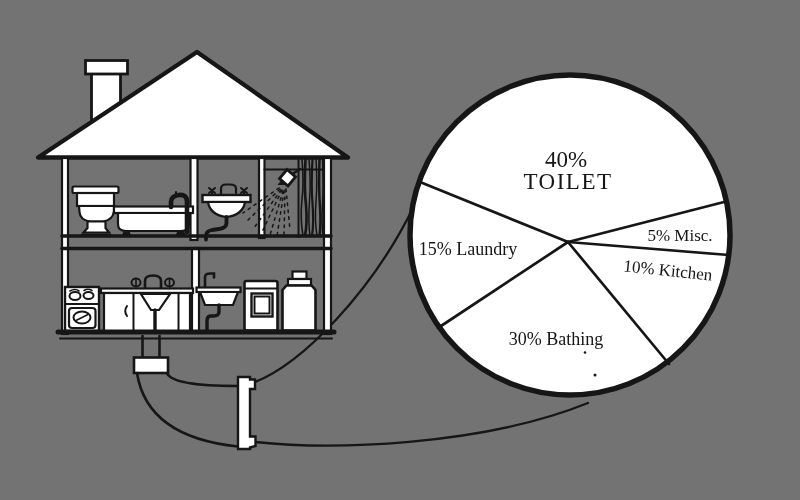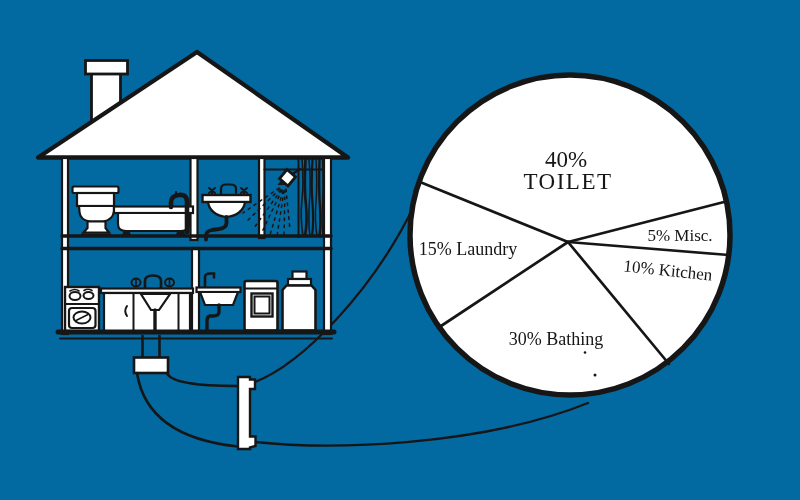--- a/index.html
+++ b/index.html
@@ -1,16 +1,16 @@
 <!DOCTYPE html>
 <html><head>
 <meta charset="utf-8">
 <style>
   html,body{margin:0;padding:0;background:#ffffff;}
-  .stage{position:relative;width:800px;height:500px;background:#0369a1;overflow:hidden;}
+  .stage{position:relative;width:800px;height:500px;background:#737373;overflow:hidden;}
   svg{display:block;}
   .lbl{font-family:"Liberation Serif","DejaVu Serif",serif;fill:#161616;}
   .ink{stroke:#161616;fill:none;stroke-linecap:round;}
   .inkfill{stroke:#161616;fill:#ffffff;}
   .solid{fill:#161616;stroke:none;}
 </style>
 </head>
 <body>
 
 <div class="stage">

